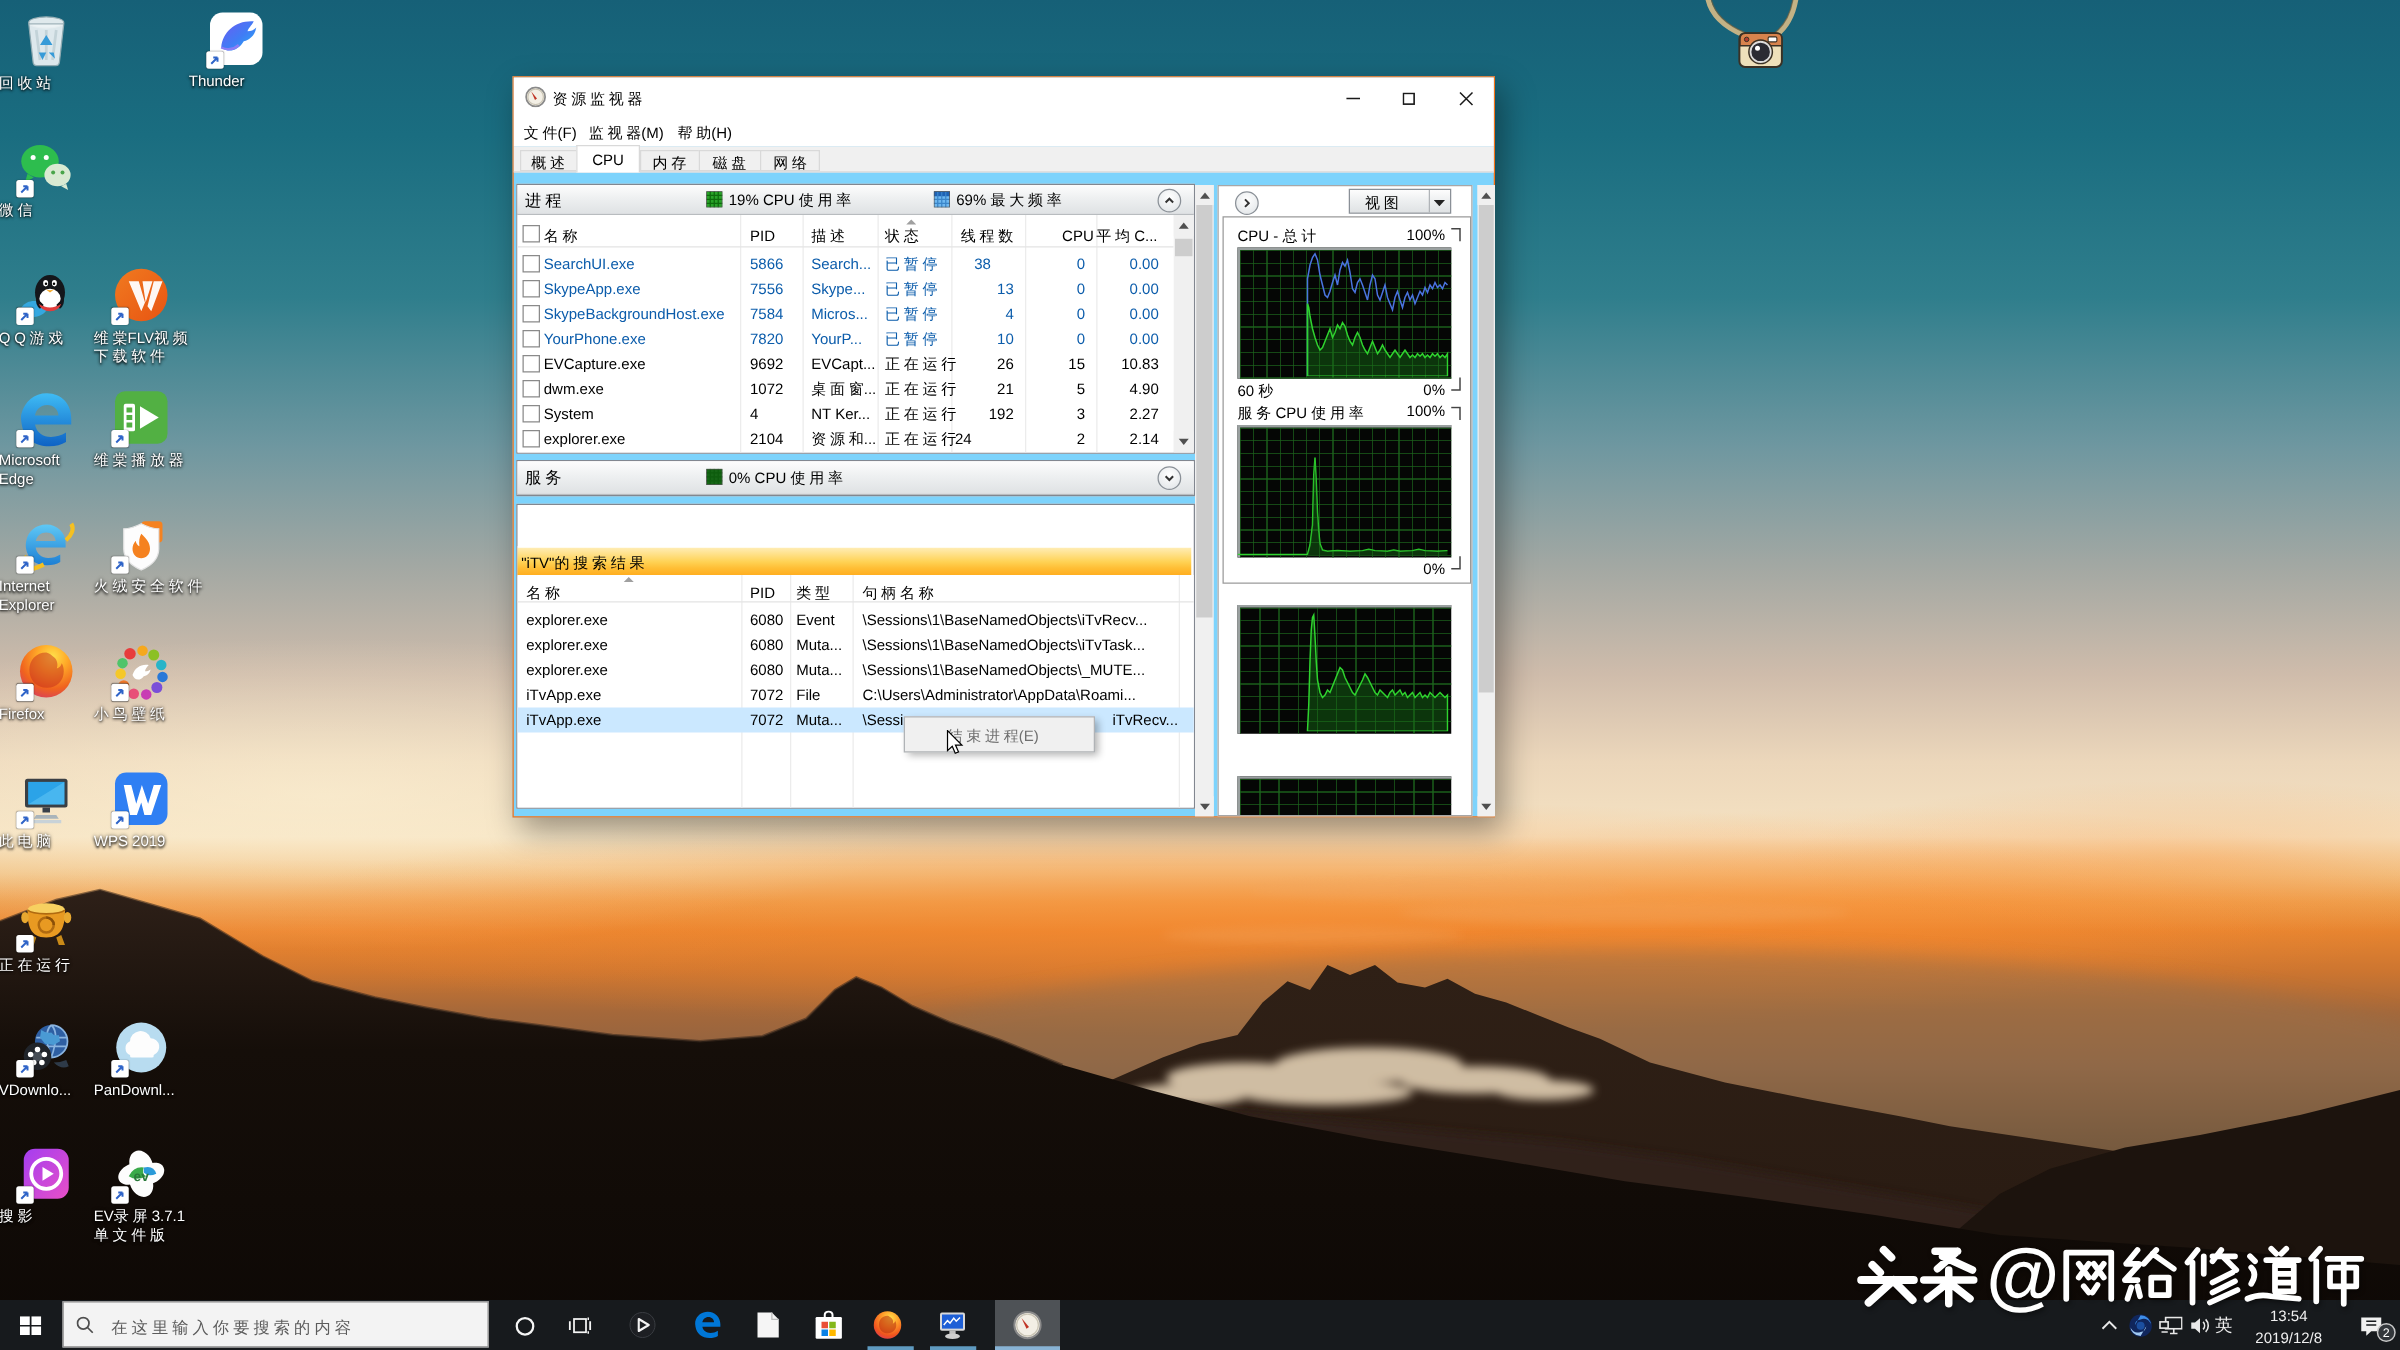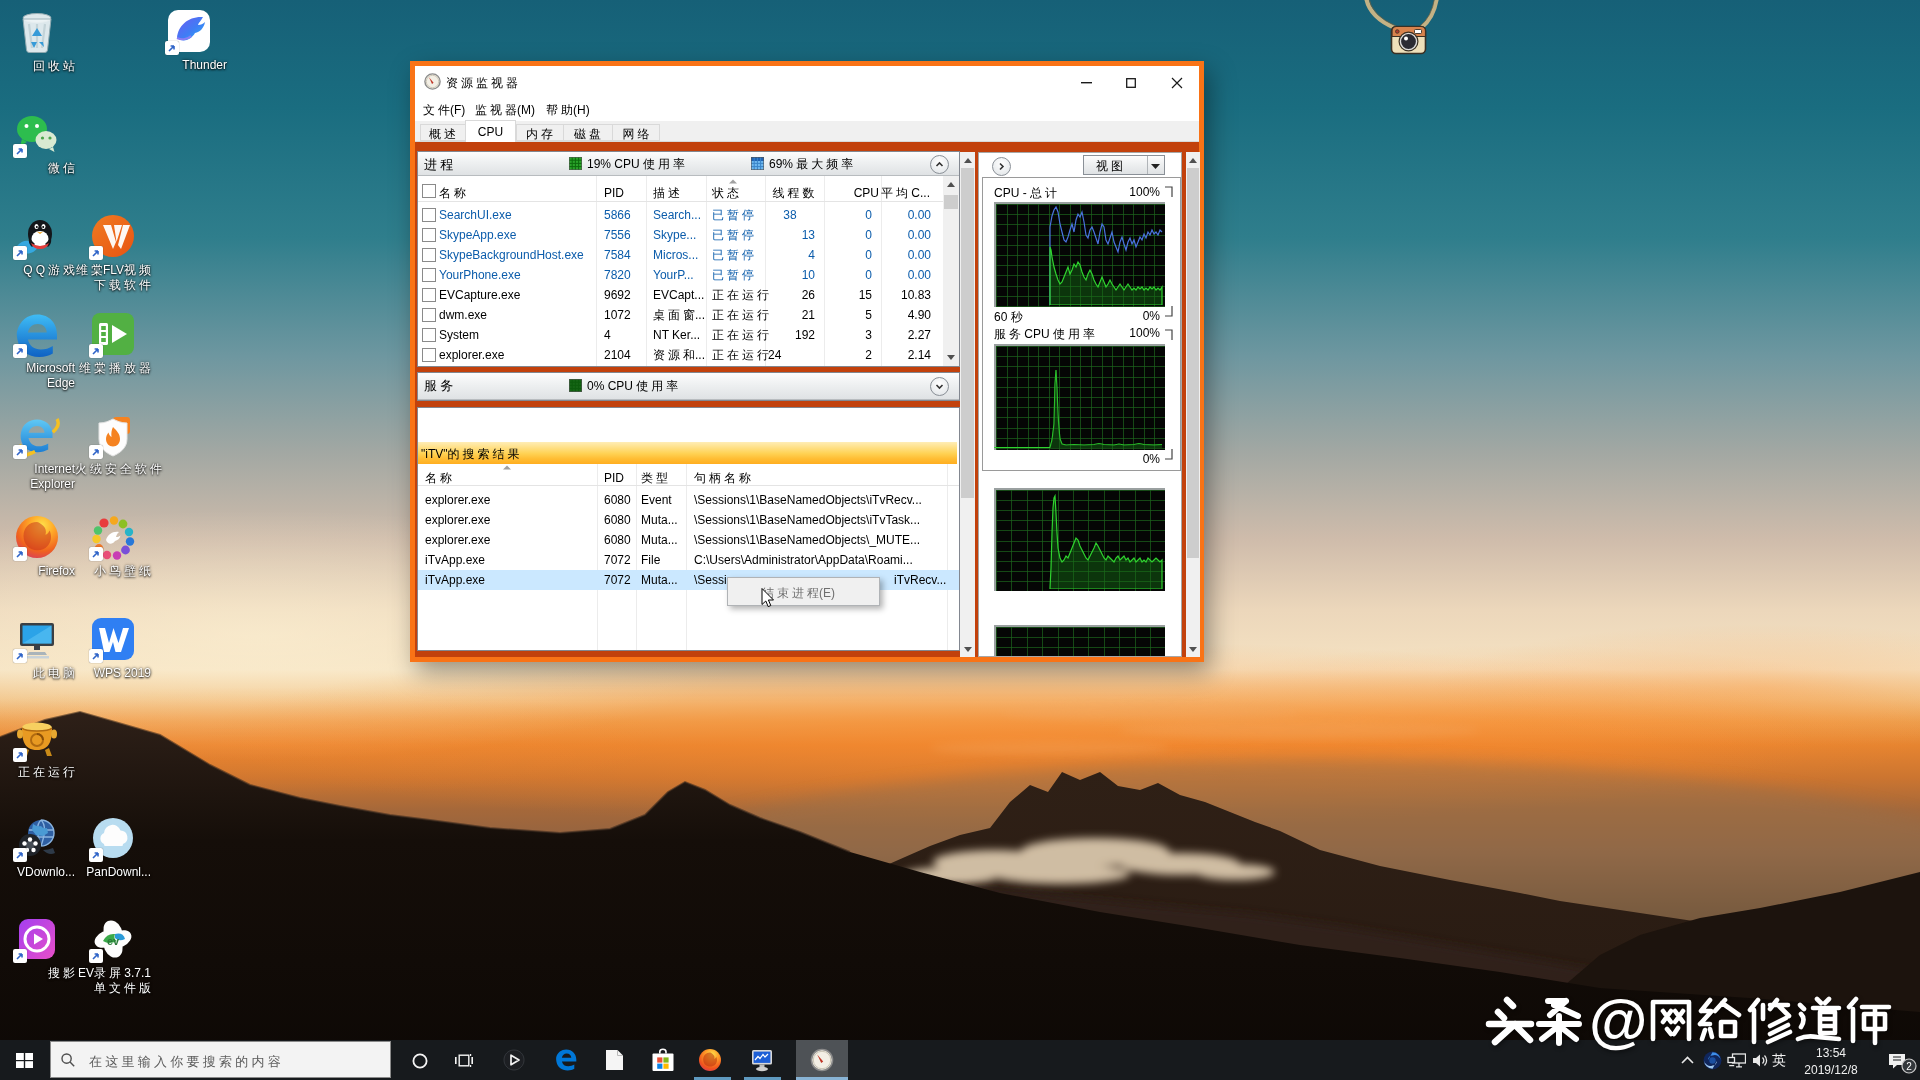--- a/index.html
+++ b/index.html
@@ -1,24 +1,24 @@
 <!DOCTYPE html>
 <html><head><meta charset="utf-8">
 <style>
 html,body{margin:0;padding:0;width:1920px;height:1080px;overflow:hidden;background:#0e5466;font-family:"Liberation Sans",sans-serif;}
 .abs{position:absolute;white-space:nowrap}
 .c{letter-spacing:.25em;margin-right:-.25em}
 #wall{position:absolute;left:0;top:0;z-index:1}
 #icons{position:absolute;left:0;top:0;z-index:5}
-.dicon{position:absolute;width:76px;text-align:right}
+.dicon{position:absolute;width:76px;text-align:left}
 .dlab{position:relative;white-space:nowrap;margin-top:3px;font-size:12px;line-height:15px;color:#fff;text-shadow:0 1px 2px rgba(0,0,0,.9),0 0 3px rgba(0,0,0,.8)}
 .ibox{position:relative;width:48px;height:48px;margin:0 auto}
 .sc{position:absolute;left:0;bottom:0;width:14px;height:14px;background:#fff;border-radius:2px;box-shadow:0 0 1px rgba(0,0,0,.6)}
 .sc svg{position:absolute;left:1px;top:1px}
-#win{position:absolute;left:410px;top:61px;width:784px;height:591px;background:#c2410c;border:5px solid #f97316;box-shadow:6px 10px 24px rgba(0,0,0,.38);z-index:10;font-size:12px;color:#000}
+#win{position:absolute;left:410px;top:61px;width:784px;height:591px;background:#7dd3fc;border:1px solid #f97316;box-shadow:6px 10px 24px rgba(0,0,0,.38);z-index:10;font-size:12px;color:#000}
 #win .panel{position:absolute;background:#fff;border:1px solid #828790}
 .phead{position:absolute;left:0;top:0;right:0;height:23px;background:linear-gradient(#fdfdfd,#eef0f1 45%,#dfe2e4);border-bottom:1px solid #b8bcbf}
 .ptitle{position:absolute;left:6px;top:4px;font-size:13px;white-space:nowrap}
 .chev{position:absolute;width:17px;height:17px;border-radius:50%;border:1px solid #8a9097;background:radial-gradient(circle at 50% 35%,#fff,#dfe3e6);}
 .chev svg{position:absolute;left:2px;top:2px}
 .colsep{position:absolute;top:0;bottom:0;width:1px;background:#ececec}
 .row{position:absolute;left:0;right:0;height:20px;line-height:20px;white-space:nowrap}
 .cb{position:absolute;left:4px;top:3px;width:12px;height:12px;background:#fff;border:1px solid #8a8a8a}
 .blue{color:#0b5cab}
 .sbar{position:absolute;background:#f0f0f0}

